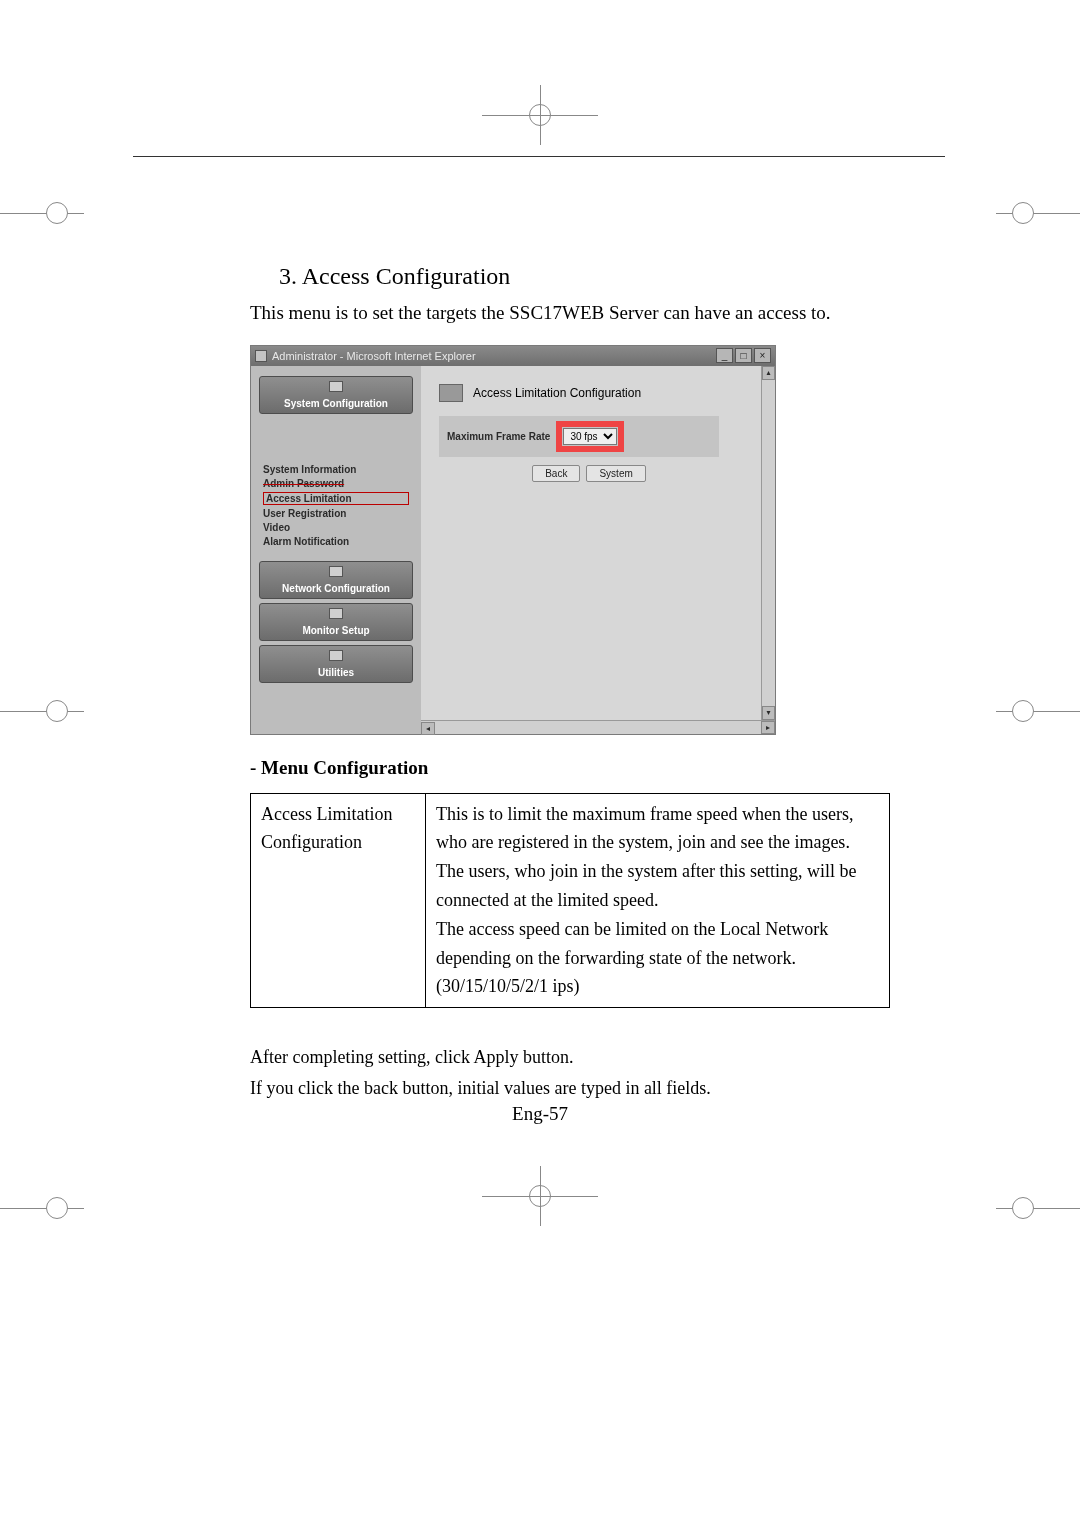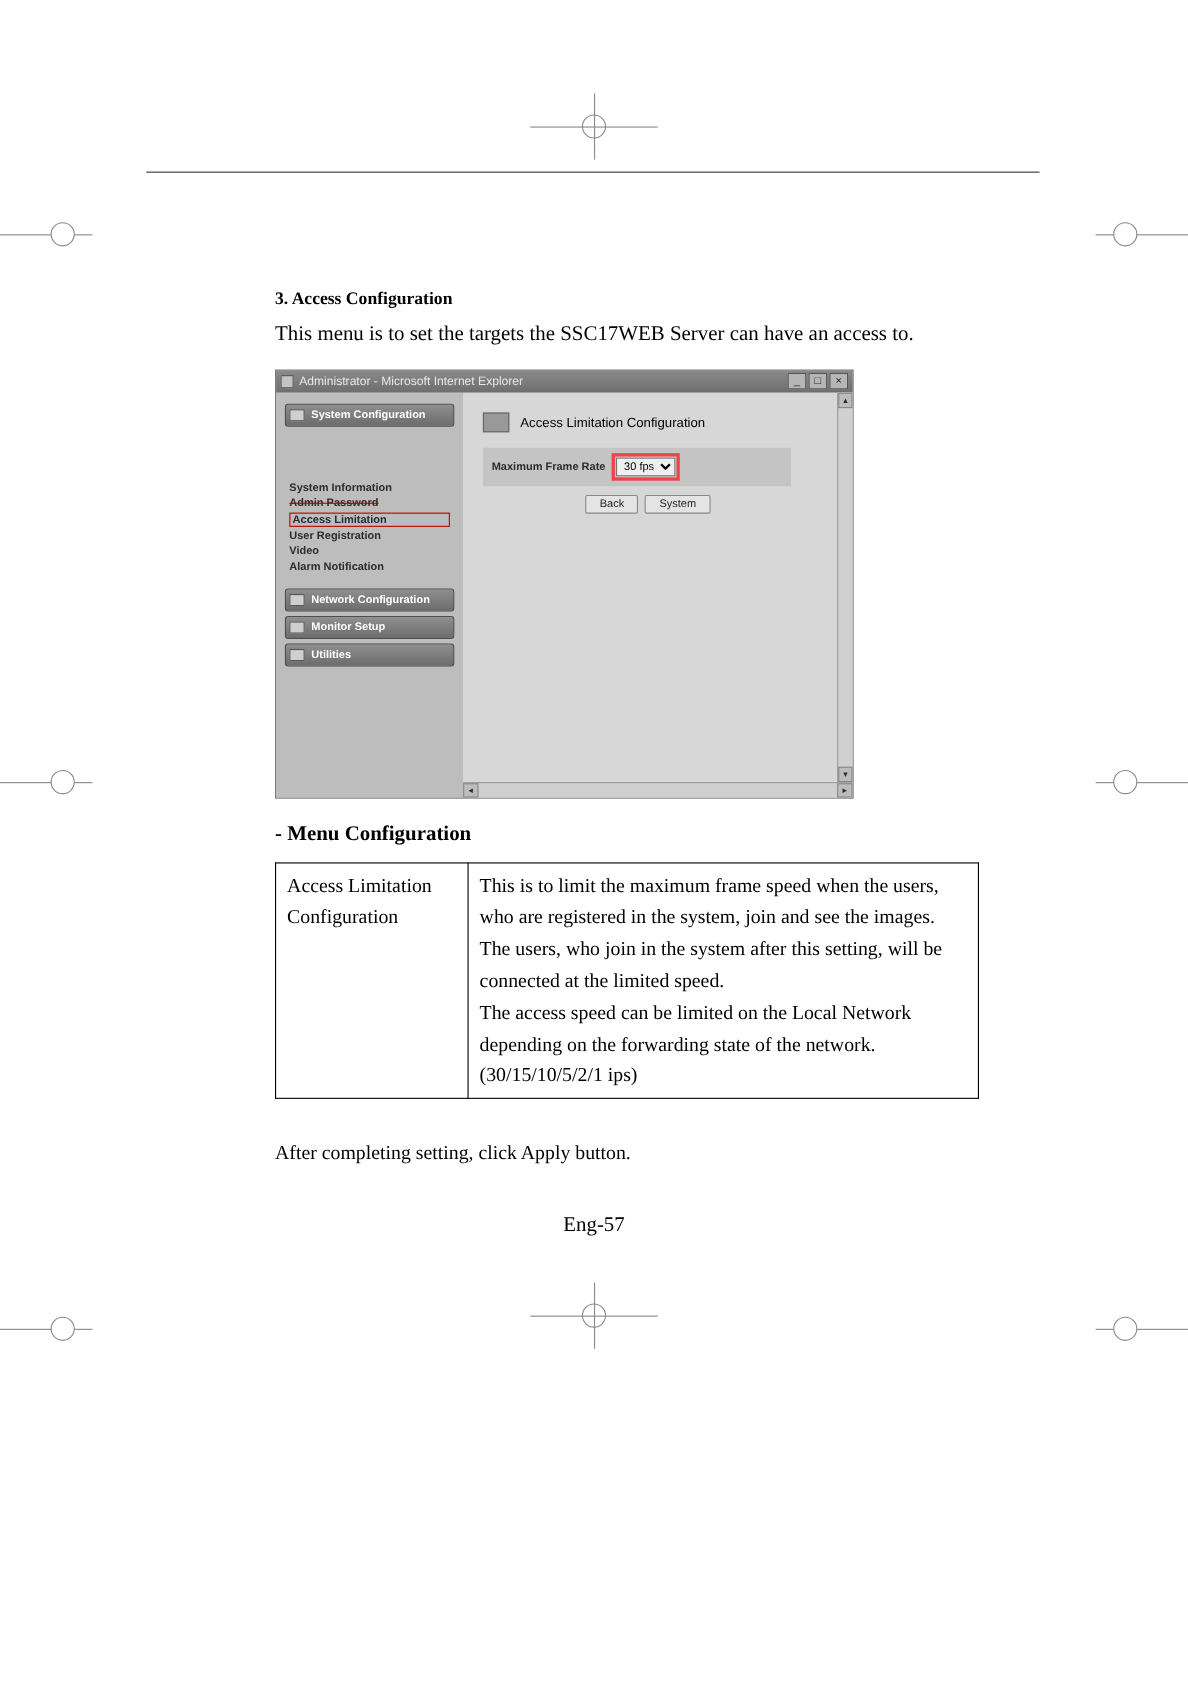--- a/index.html
+++ b/index.html
@@ -53,21 +53,21 @@
     left: 133px; top: 156px;
     width: 812px; height: 1150px;
     border-top: 1px solid #333;
   }
 
   .content {
     position: absolute;
     left: 250px; top: 263px;
     width: 625px;
   }
-  .section-title { font-weight: bold; font-size: 16px; margin-bottom: 10px; }
+  .section-title { font-weight: normal; font-size: 24px; margin-bottom: 10px; margin-left: 29px; }
   .intro { font-size: 19px; line-height: 1.4; margin-bottom: 18px; }
 
   
   .iewin {
     width: 526px; height: 390px;
     background: #c9c9c9;
     border: 1px solid #7a7a7a;
     font-family: Tahoma, Arial, sans-serif;
     font-size: 11px;
     color: #2b2b2b;
@@ -88,39 +88,39 @@
 
   .iebody { display:flex; height: calc(100% - 20px); }
   .sidebar {
     width: 170px; background:#bdbdbd; padding:10px 8px;
     display:flex; flex-direction:column; gap:4px;
   }
   .navbtn {
     background: linear-gradient(#8f8f8f,#6c6c6c);
     border:1px solid #4d4d4d; border-radius:3px;
     color:#fff; font-weight:bold; font-size:10px;
-    padding:4px 3px; display:flex; align-items:center; gap:6px;
+    padding:4px 18px; display:flex; align-items:center; gap:6px;flex-direction:column;
   }
   .navbtn .ico { width:14px; height:11px; background:#cfcfcf; border:1px solid #555; }
   .sublist { padding: 6px 4px 10px 4px; display:flex; flex-direction:column; gap:3px; font-size:10px; font-weight:bold; color:#2b2b2b;margin-top:40px;}
   .sublist .sel { border:1px solid #b00; padding:0 2px; display:inline-block; }
   .sublist .above-strike { text-decoration: line-through; text-decoration-color:#b00; }
 
   .mainpane { flex:1; background:#d7d7d7; position:relative; padding:18px 18px; }
   .mainpane .hdr { display:flex; align-items:center; gap:10px; margin-bottom:14px; }
   .mainpane .hdr .hico { width:24px; height:18px; background:#999; border:1px solid #666; }
   .mainpane .hdr .htxt { font-size:12px; font-weight:normal; color:#000000; }
   .formrow {
     background:#c4c4c4; padding:5px 8px; display:flex; align-items:center; gap:6px;
     width: 280px; font-size:10px; font-weight:bold;
   }
   .formrow select {
     font-size:10px; border:1px solid #777; background:#efefef; padding:1px 2px;
   }
-  .selwrap { border:3px solid #ef4444; padding:1px; display:inline-block; }
+  .selwrap { border:6px solid #ef4444; padding:1px; display:inline-block; }
   .btnrow { margin-top:8px; display:flex; gap:6px; justify-content:center; width:300px; }
   .btnrow button {
     font-size:10px; padding:2px 12px; background:#e4e4e4;
     border:1px solid #888; border-radius:2px; color:#222; font-family:inherit;
   }
   .scroll-v { position:absolute; right:0; top:0; bottom:14px; width:14px; background:#d0d0d0; border-left:1px solid #999;}
   .scroll-v .up, .scroll-v .dn { height:14px; background:#bcbcbc; border:1px solid #888; font-size:8px; text-align:center; line-height:12px;}
   .scroll-v .dn { position:absolute; bottom:0; left:0; right:0;}
   .scroll-h { position:absolute; left:0; right:0; bottom:0; height:14px; background:#d0d0d0; border-top:1px solid #999;}
   .scroll-h .lf, .scroll-h .rg { width:14px; height:100%; background:#bcbcbc; border:1px solid #888; font-size:8px; text-align:center; line-height:12px; display:inline-block;}
@@ -260,16 +260,17 @@
       </td>
       <td style="white-space:pre-line;">This is to limit the maximum frame speed when the users, who are registered in the system, join and see the images.
 The users, who join in the system after this setting, will be connected at the limited speed.
 The access speed can be limited on the Local Network depending on the forwarding state of the network. (30/15/10/5/2/1 ips)</td>
     </tr>
   </tbody>
     </table>
 
   <div class="after">
     <div>After completing setting, click Apply button.</div>
+    <div>If you click the back button, initial values are typed in all fields.</div>
   </div>
 </div>
 
 <div class="pagenum">Eng-57</div>
 
 </body></html>

